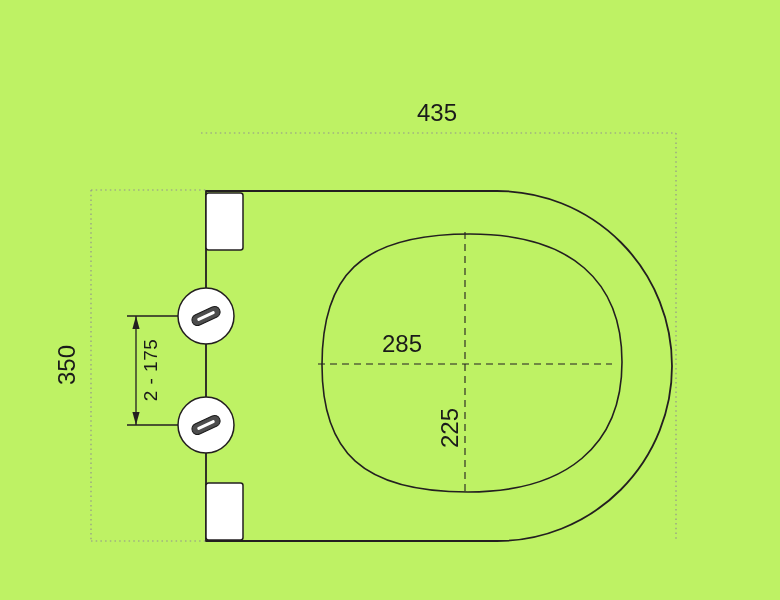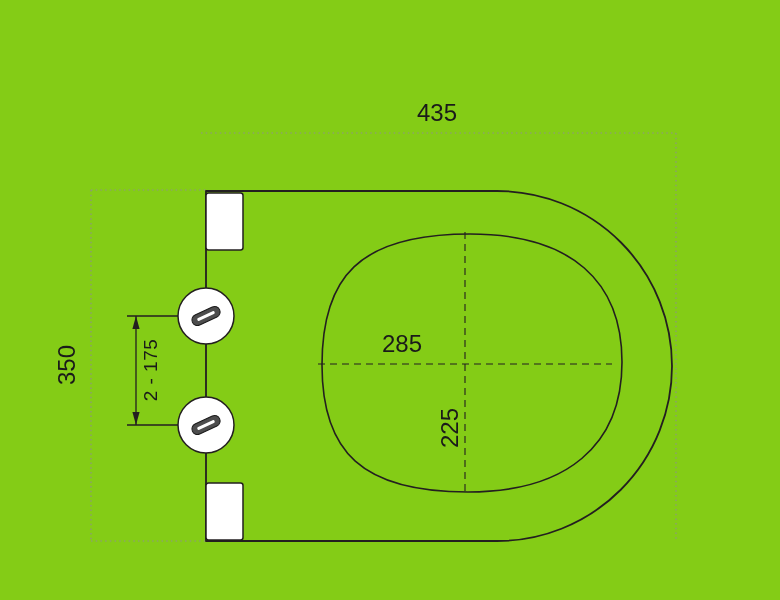--- a/index.html
+++ b/index.html
@@ -10,21 +10,21 @@
   body {
     width: 780px;
     height: 600px;
     overflow: hidden;
     font-family: "Liberation Sans", sans-serif;
   }
   .stage {
     position: relative;
     width: 780px;
     height: 600px;
-    background: #84cc16;
+    background: #bef264;
   }
   svg { display: block; }
   text {
     fill: #1a1a1a;
     font-family: "Liberation Sans", sans-serif;
   }
   .dim-label { font-size: 24px; }
   .dim-label-small { font-size: 19px; letter-spacing: 0.5px; }
 </style>
 </head>

